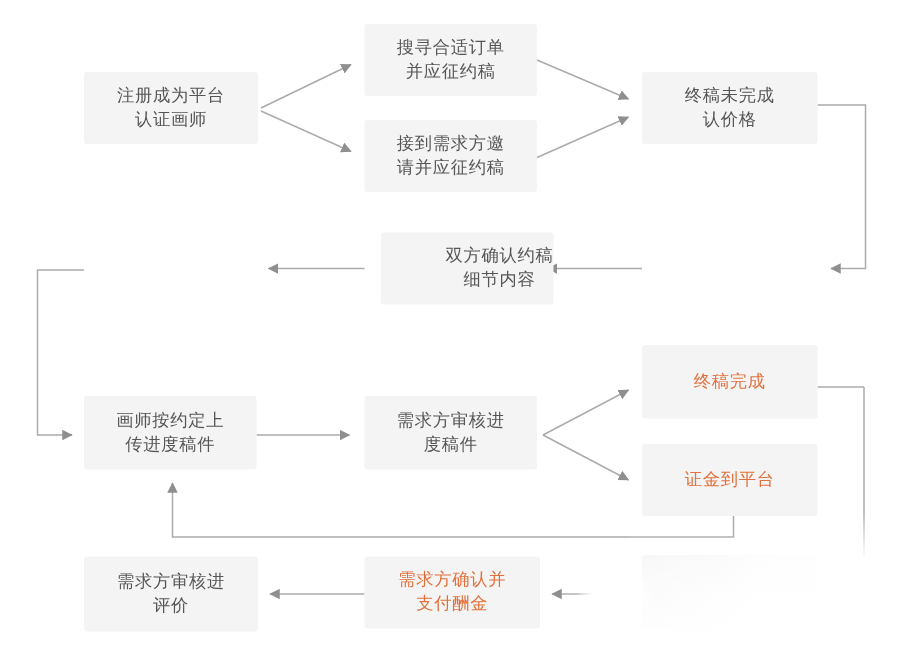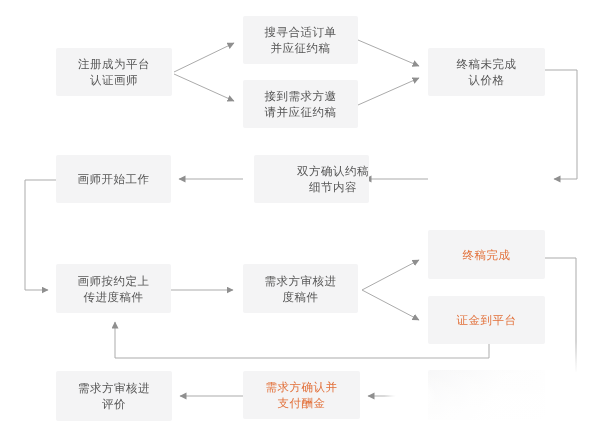--- a/index.html
+++ b/index.html
@@ -108,23 +108,20 @@
     <span class="node-label">终稿未完成
 认价格</span>
   </div>
 
 
   <div class="node" style="left:254px;top:155px;width:115px;height:48px;justify-content:flex-end;">
     <span class="node-label">双方确认约稿
 细节内容</span>
   </div>
 
-  <div class="node" style="left:56px;top:155px;width:115px;height:48px;">
-    <span class="node-label">画师开始工作</span>
-  </div>
 
   <div class="node" style="left:56px;top:264px;width:115px;height:49px;justify-content:center;">
     <span class="node-label">画师按约定上
 传进度稿件</span>
   </div>
 
   <div class="node" style="left:243px;top:264px;width:115px;height:49px;">
     <span class="node-label">需求方审核进
 度稿件</span>
   </div>

